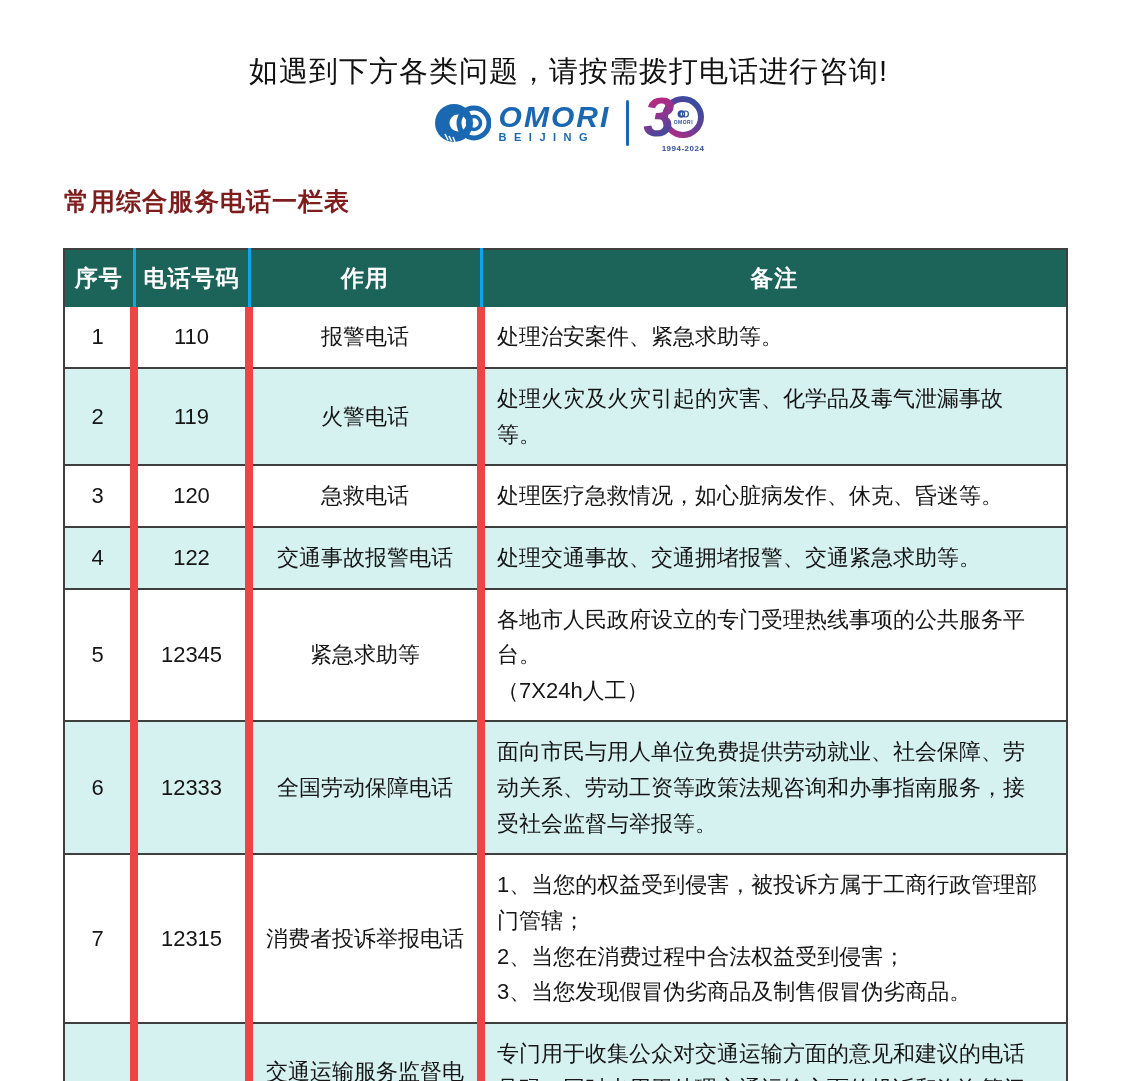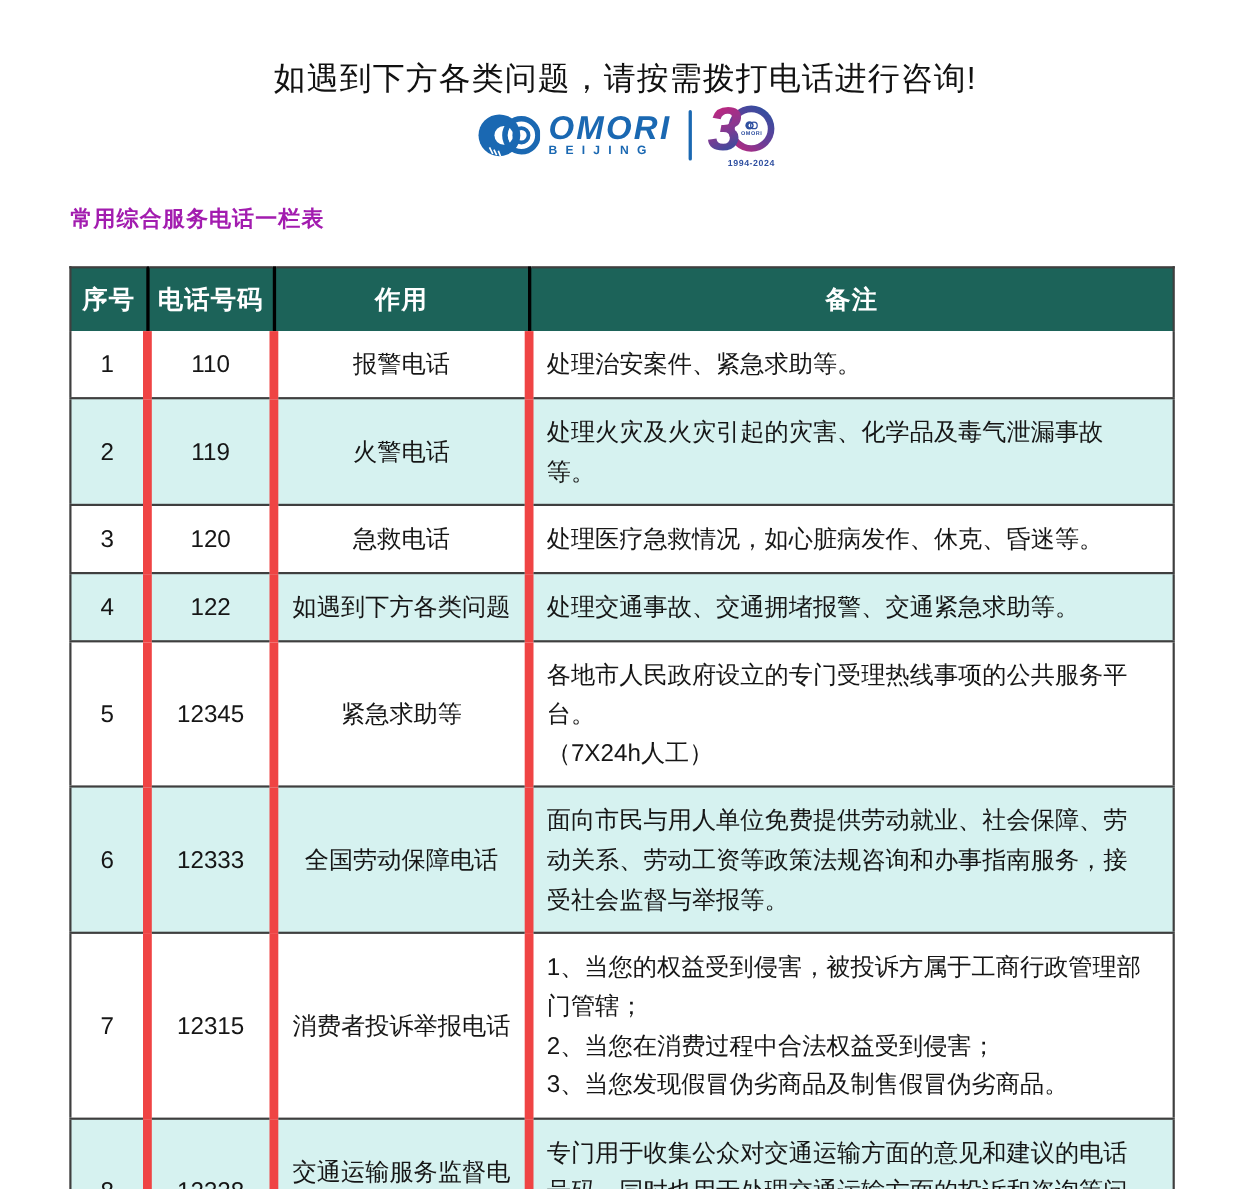--- a/index.html
+++ b/index.html
@@ -65,21 +65,21 @@
     letter-spacing: 0.5px;
   }
   .anniv-years {
     font-size: 8px; font-weight: 700; color: #2f4fa0;
     margin-top: 2px; align-self: flex-end; letter-spacing: 0.5px;
   }
 
   
   .section-title {
     margin: 32px 0 0 64px;
-    font-size: 20px; font-weight: 700; color: #a21caf;
+    font-size: 25px; font-weight: 700; color: #7f1d1d;
     letter-spacing: 1px;
   }
 
   
   table.phone-table {
     margin: 30px 0 0 63px;
     width: 1005px;
     border-collapse: collapse;
     border: 2px solid #3f3f3f;
     table-layout: fixed;
@@ -92,21 +92,21 @@
 
   thead th {
     background: #1c6359;
     color: #ffffff;
     font-weight: 700;
     font-size: 23px;
     padding: 13px 4px;
     text-align: center;
     letter-spacing: 1px;
   }
-  thead th + th { border-left: 3px solid #000000; }
+  thead th + th { border-left: 3px solid #0ea5e9; }
 
   tbody td {
     padding: 12px 4px;
     line-height: 1.62;
     text-align: center;
     color: #161616;
     vertical-align: middle;
     background: #ffffff;
   }
   tbody td + td { border-left: 8px solid #ef4444; }
@@ -194,21 +194,21 @@
   <tr>
     <td class="cell-no">3</td>
     <td class="cell-phone">120</td>
     <td class="cell-role">急救电话</td>
     <td class="cell-remark">处理医疗急救情况，如心脏病发作、休克、昏迷等。</td>
   </tr>
 
   <tr class="alt">
     <td class="cell-no">4</td>
     <td class="cell-phone">122</td>
-    <td class="cell-role">如遇到下方各类问题</td>
+    <td class="cell-role">交通事故报警电话</td>
     <td class="cell-remark">处理交通事故、交通拥堵报警、交通紧急求助等。</td>
   </tr>
 
   <tr>
     <td class="cell-no">5</td>
     <td class="cell-phone">12345</td>
     <td class="cell-role">紧急求助等</td>
     <td class="cell-remark">各地市人民政府设立的专门受理热线事项的公共服务平台。
 （7X24h人工）</td>
   </tr>

